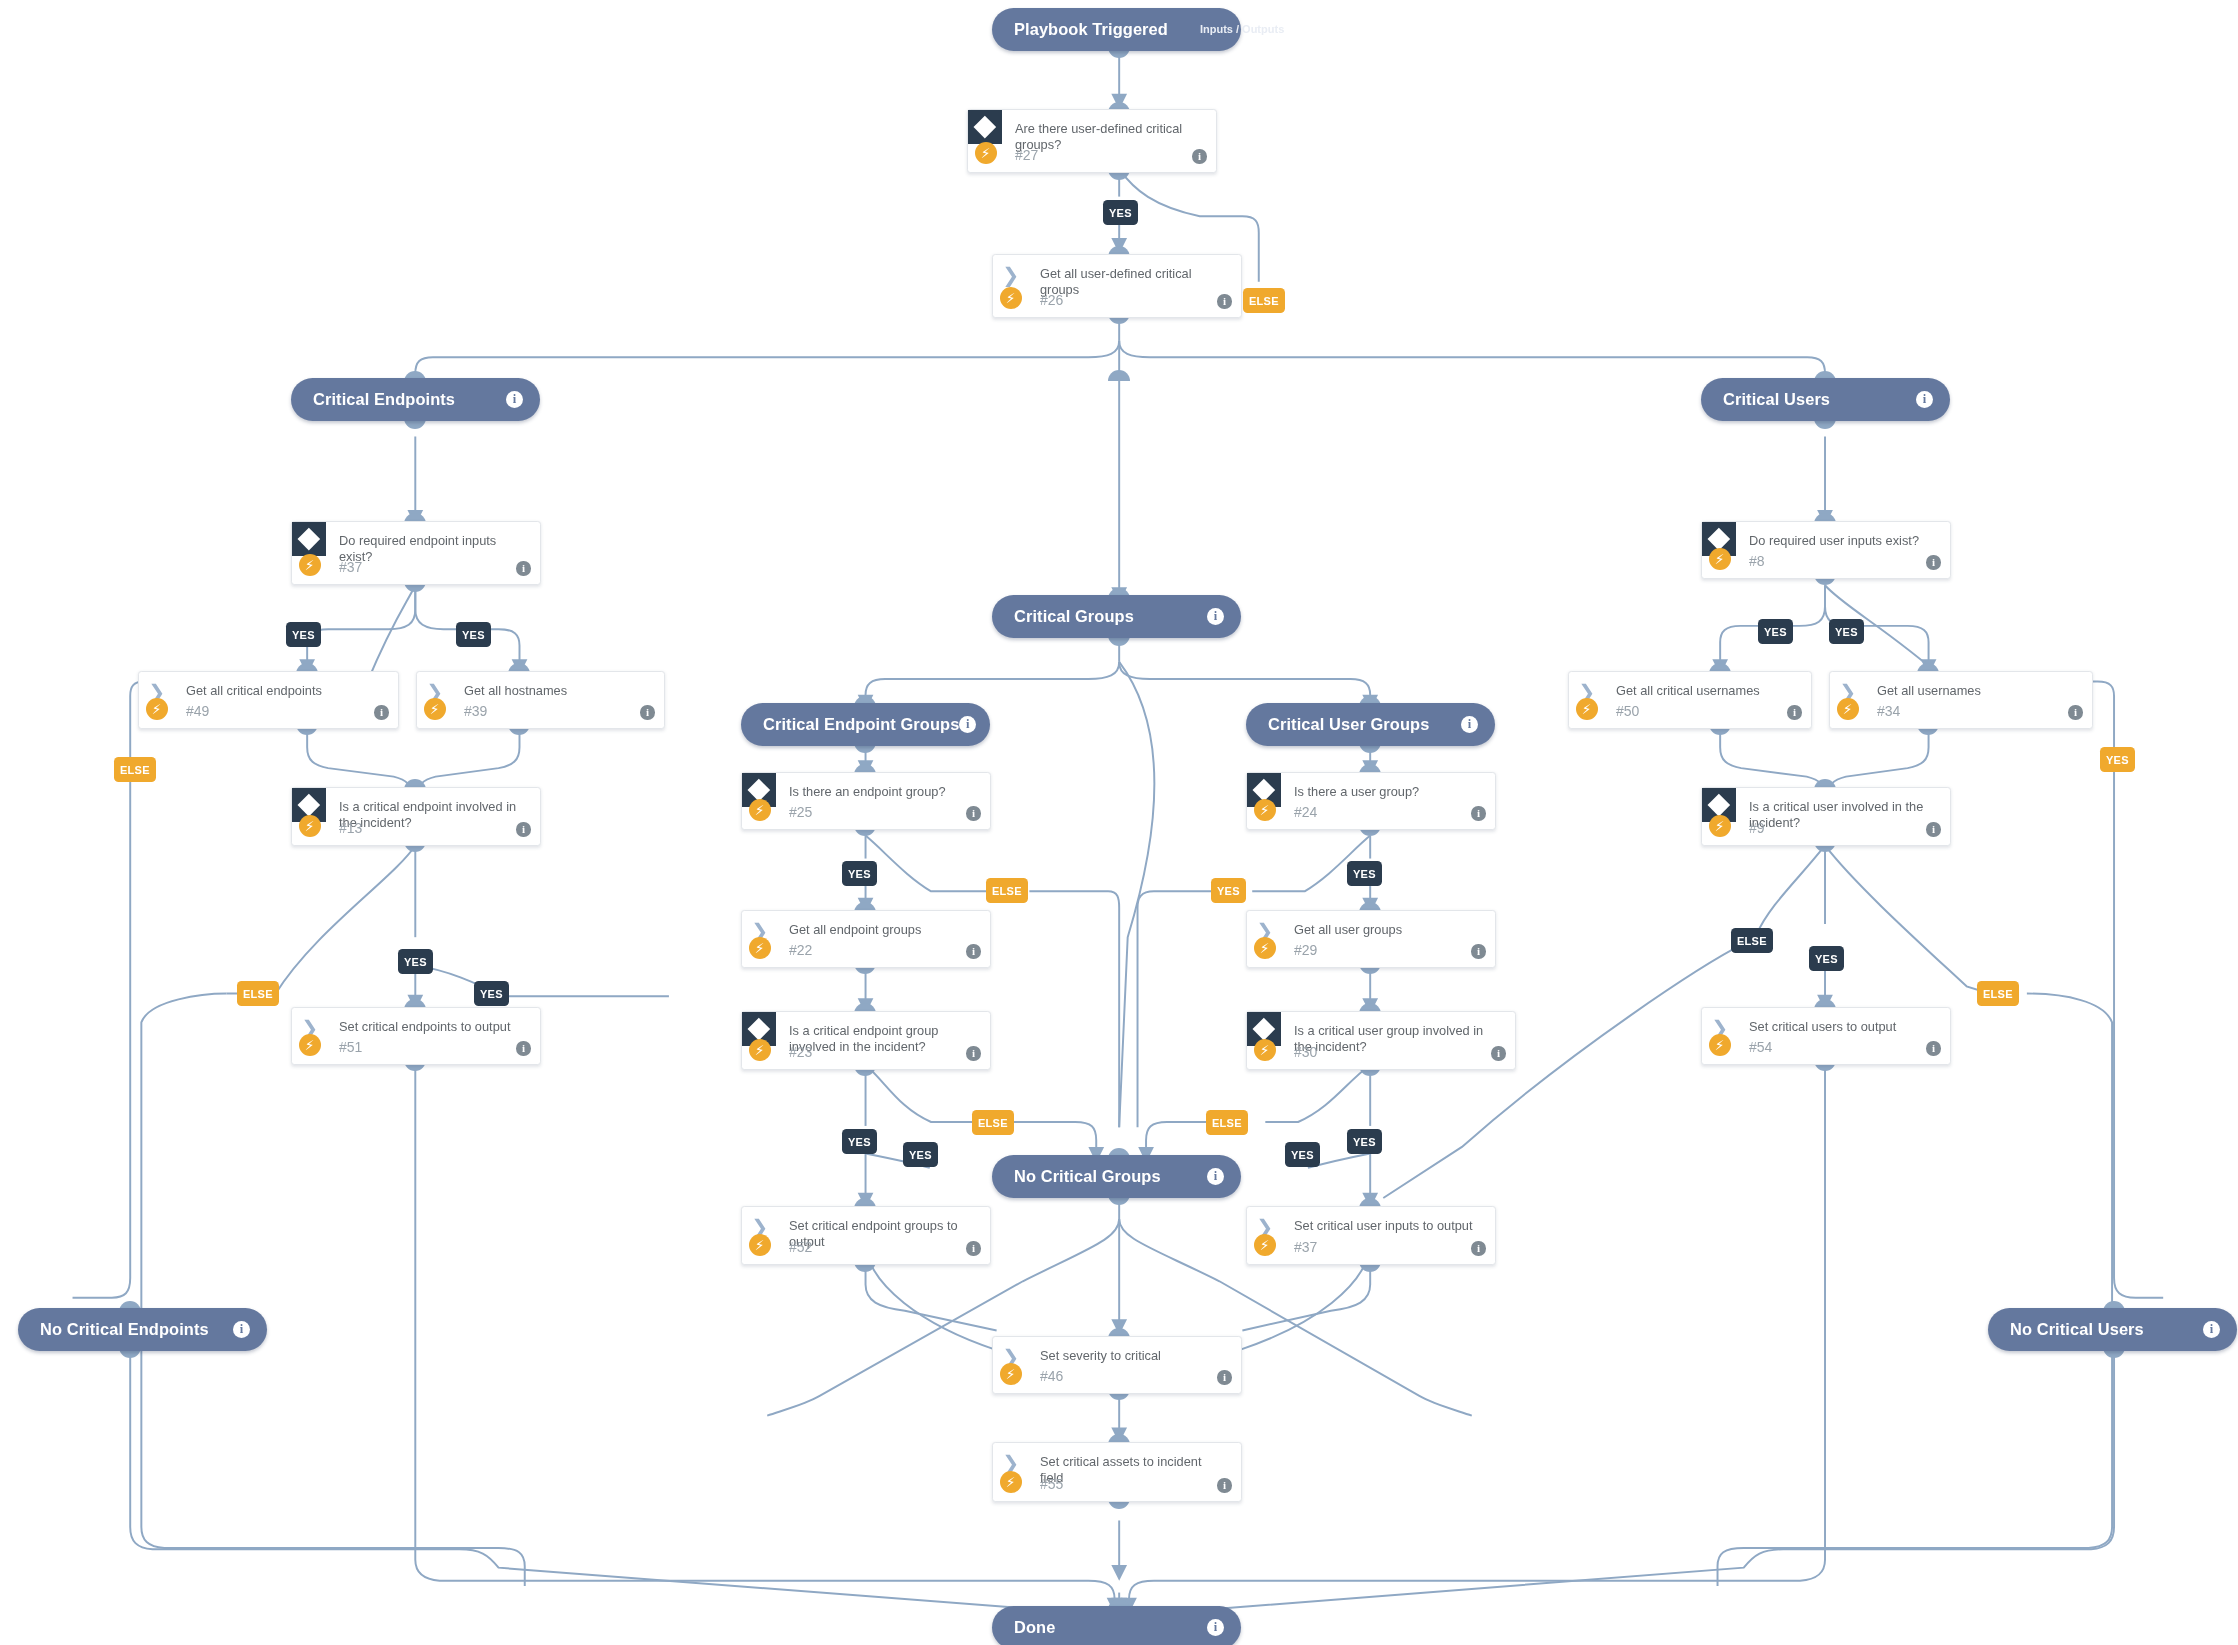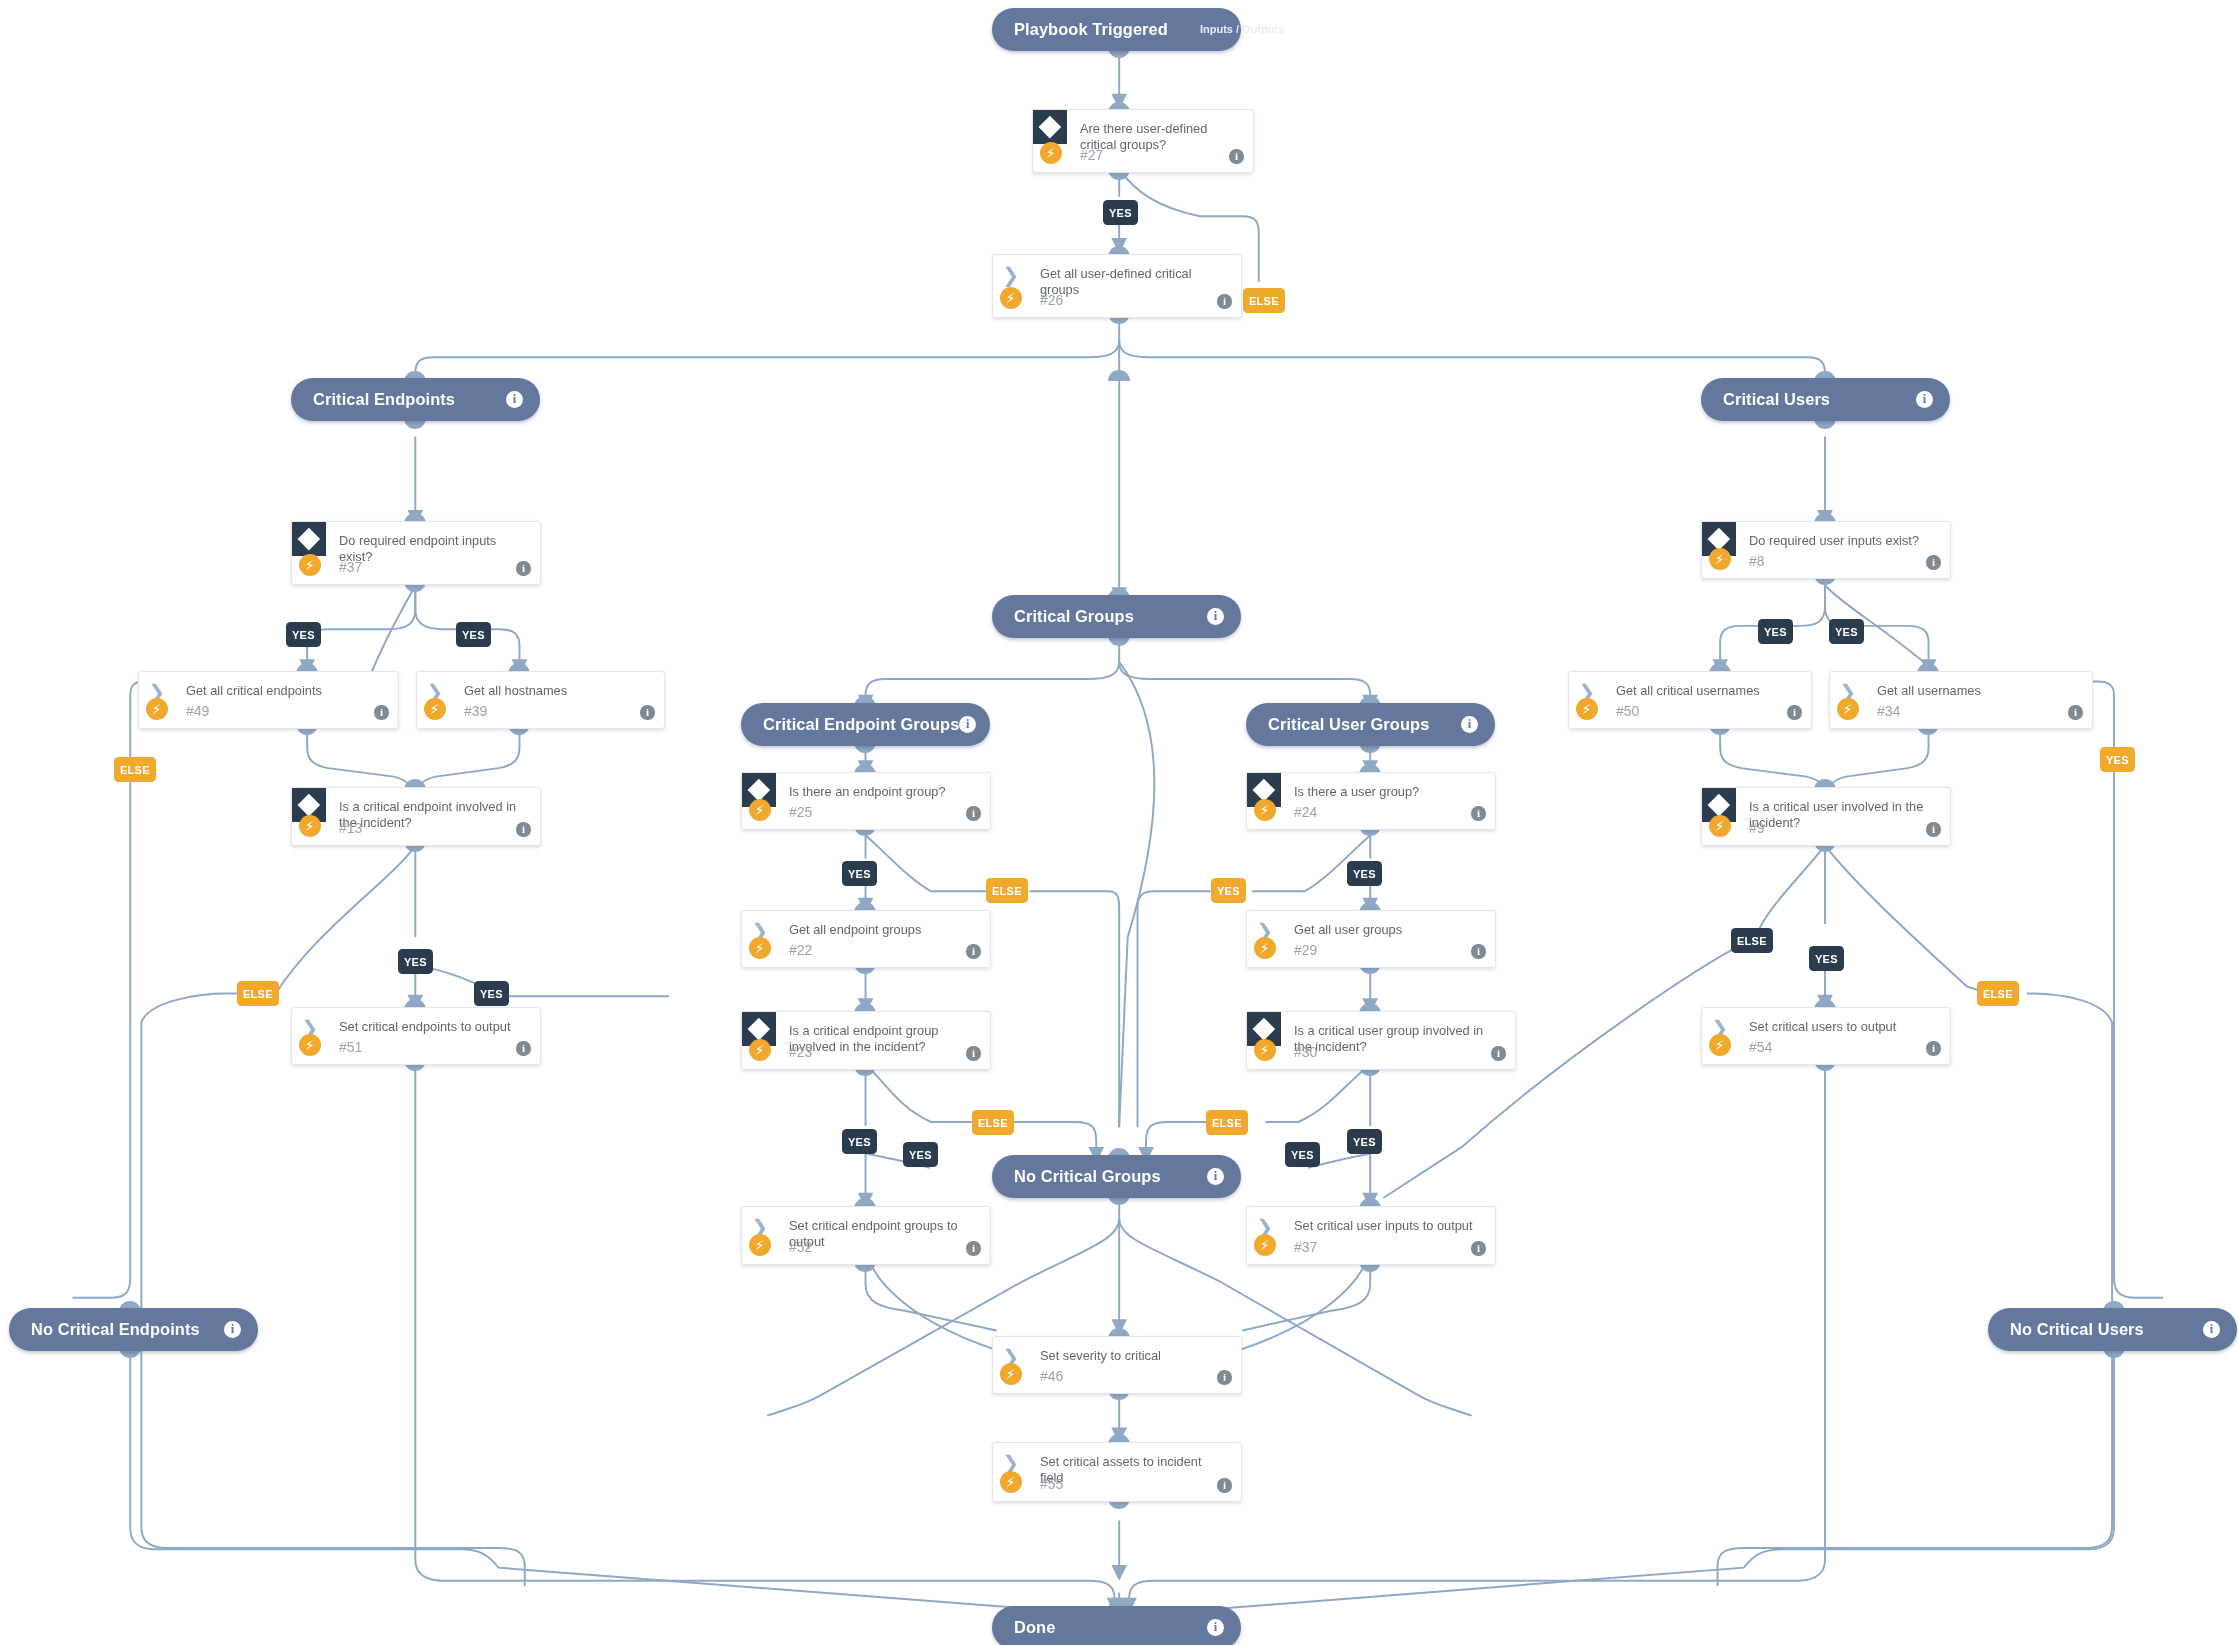--- a/index.html
+++ b/index.html
@@ -345,21 +345,21 @@
     </span>
   </div>
 
   <div class="pill" style="left:992px; top:1155px; width:249px;">
     <span class="pill-title">No Critical Groups</span>
     <span class="pill-right">
       <span class="info-white">i</span>
     </span>
   </div>
 
-  <div class="pill" style="left:9px; top:1308px; width:249px;align-items:center;">
+  <div class="pill" style="left:18px; top:1308px; width:249px;align-items:center;">
     <span class="pill-title">No Critical Endpoints</span>
     <span class="pill-right">
       <span class="info-white">i</span>
     </span>
   </div>
 
   <div class="pill" style="left:1988px; top:1308px; width:249px;">
     <span class="pill-title">No Critical Users</span>
     <span class="pill-right">
       <span class="info-white">i</span>
@@ -386,21 +386,21 @@
   <div class="sock top" style="left:1359px; top:696px;"></div>
   <div class="sock bot" style="left:1359px; top:742px;"></div>
   <div class="sock top" style="left:1108px; top:1148px;"></div>
   <div class="sock bot" style="left:1108px; top:1194px;"></div>
   <div class="sock top" style="left:119px;  top:1301px;"></div>
   <div class="sock bot" style="left:119px;  top:1347px;"></div>
   <div class="sock top" style="left:2103px; top:1301px;"></div>
   <div class="sock bot" style="left:2103px; top:1347px;"></div>
   <div class="sock top" style="left:1108px; top:1599px;"></div>
 
-  <div class="card" style="left:1032px; top:109px; width:222px; height:64px;">
+  <div class="card" style="left:967px; top:109px; width:250px; height:64px;">
     <div class="ribbon">
         <div class="diamond"></div>
       </div>
     <div class="title">Are there user-defined critical groups?</div>
     <div class="bolt">⚡</div>
     <div class="num">#27</div>
     <div class="info-grey">i</div>
   </div>
   <div class="sock top" style="left:1108px; top:102px;"></div>
   <div class="sock bot" style="left:1108px; top:169px;"></div>

